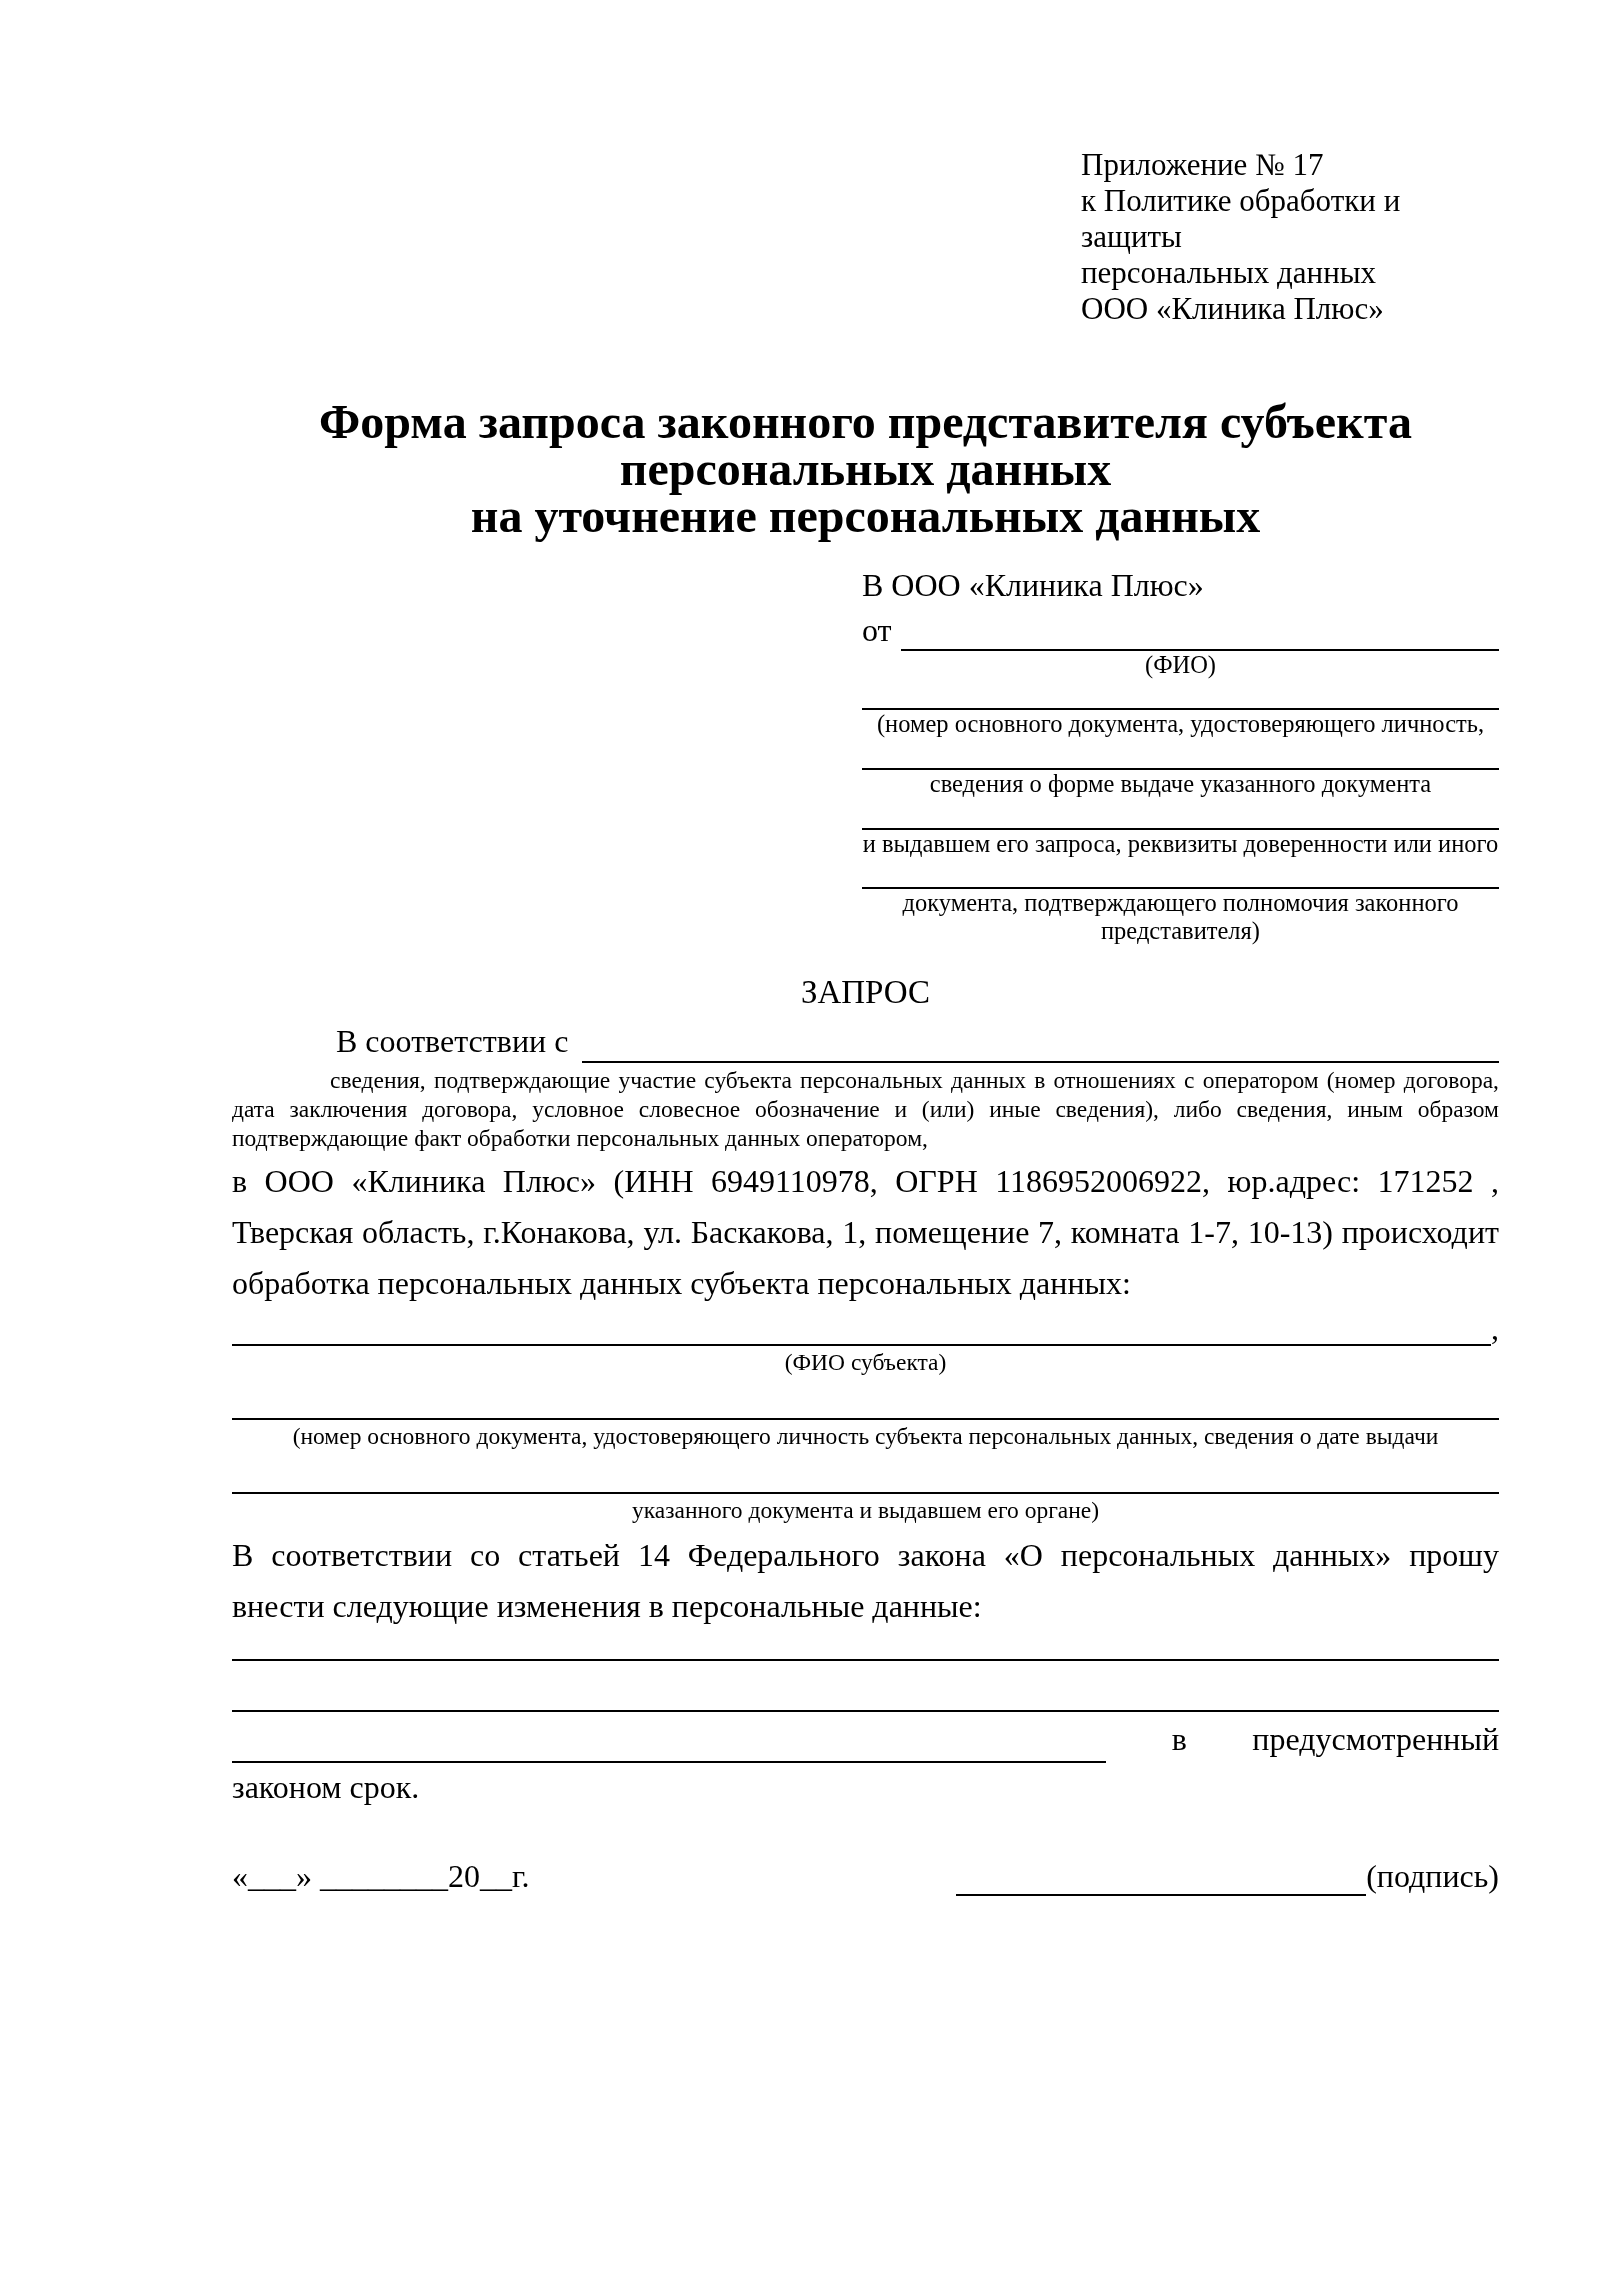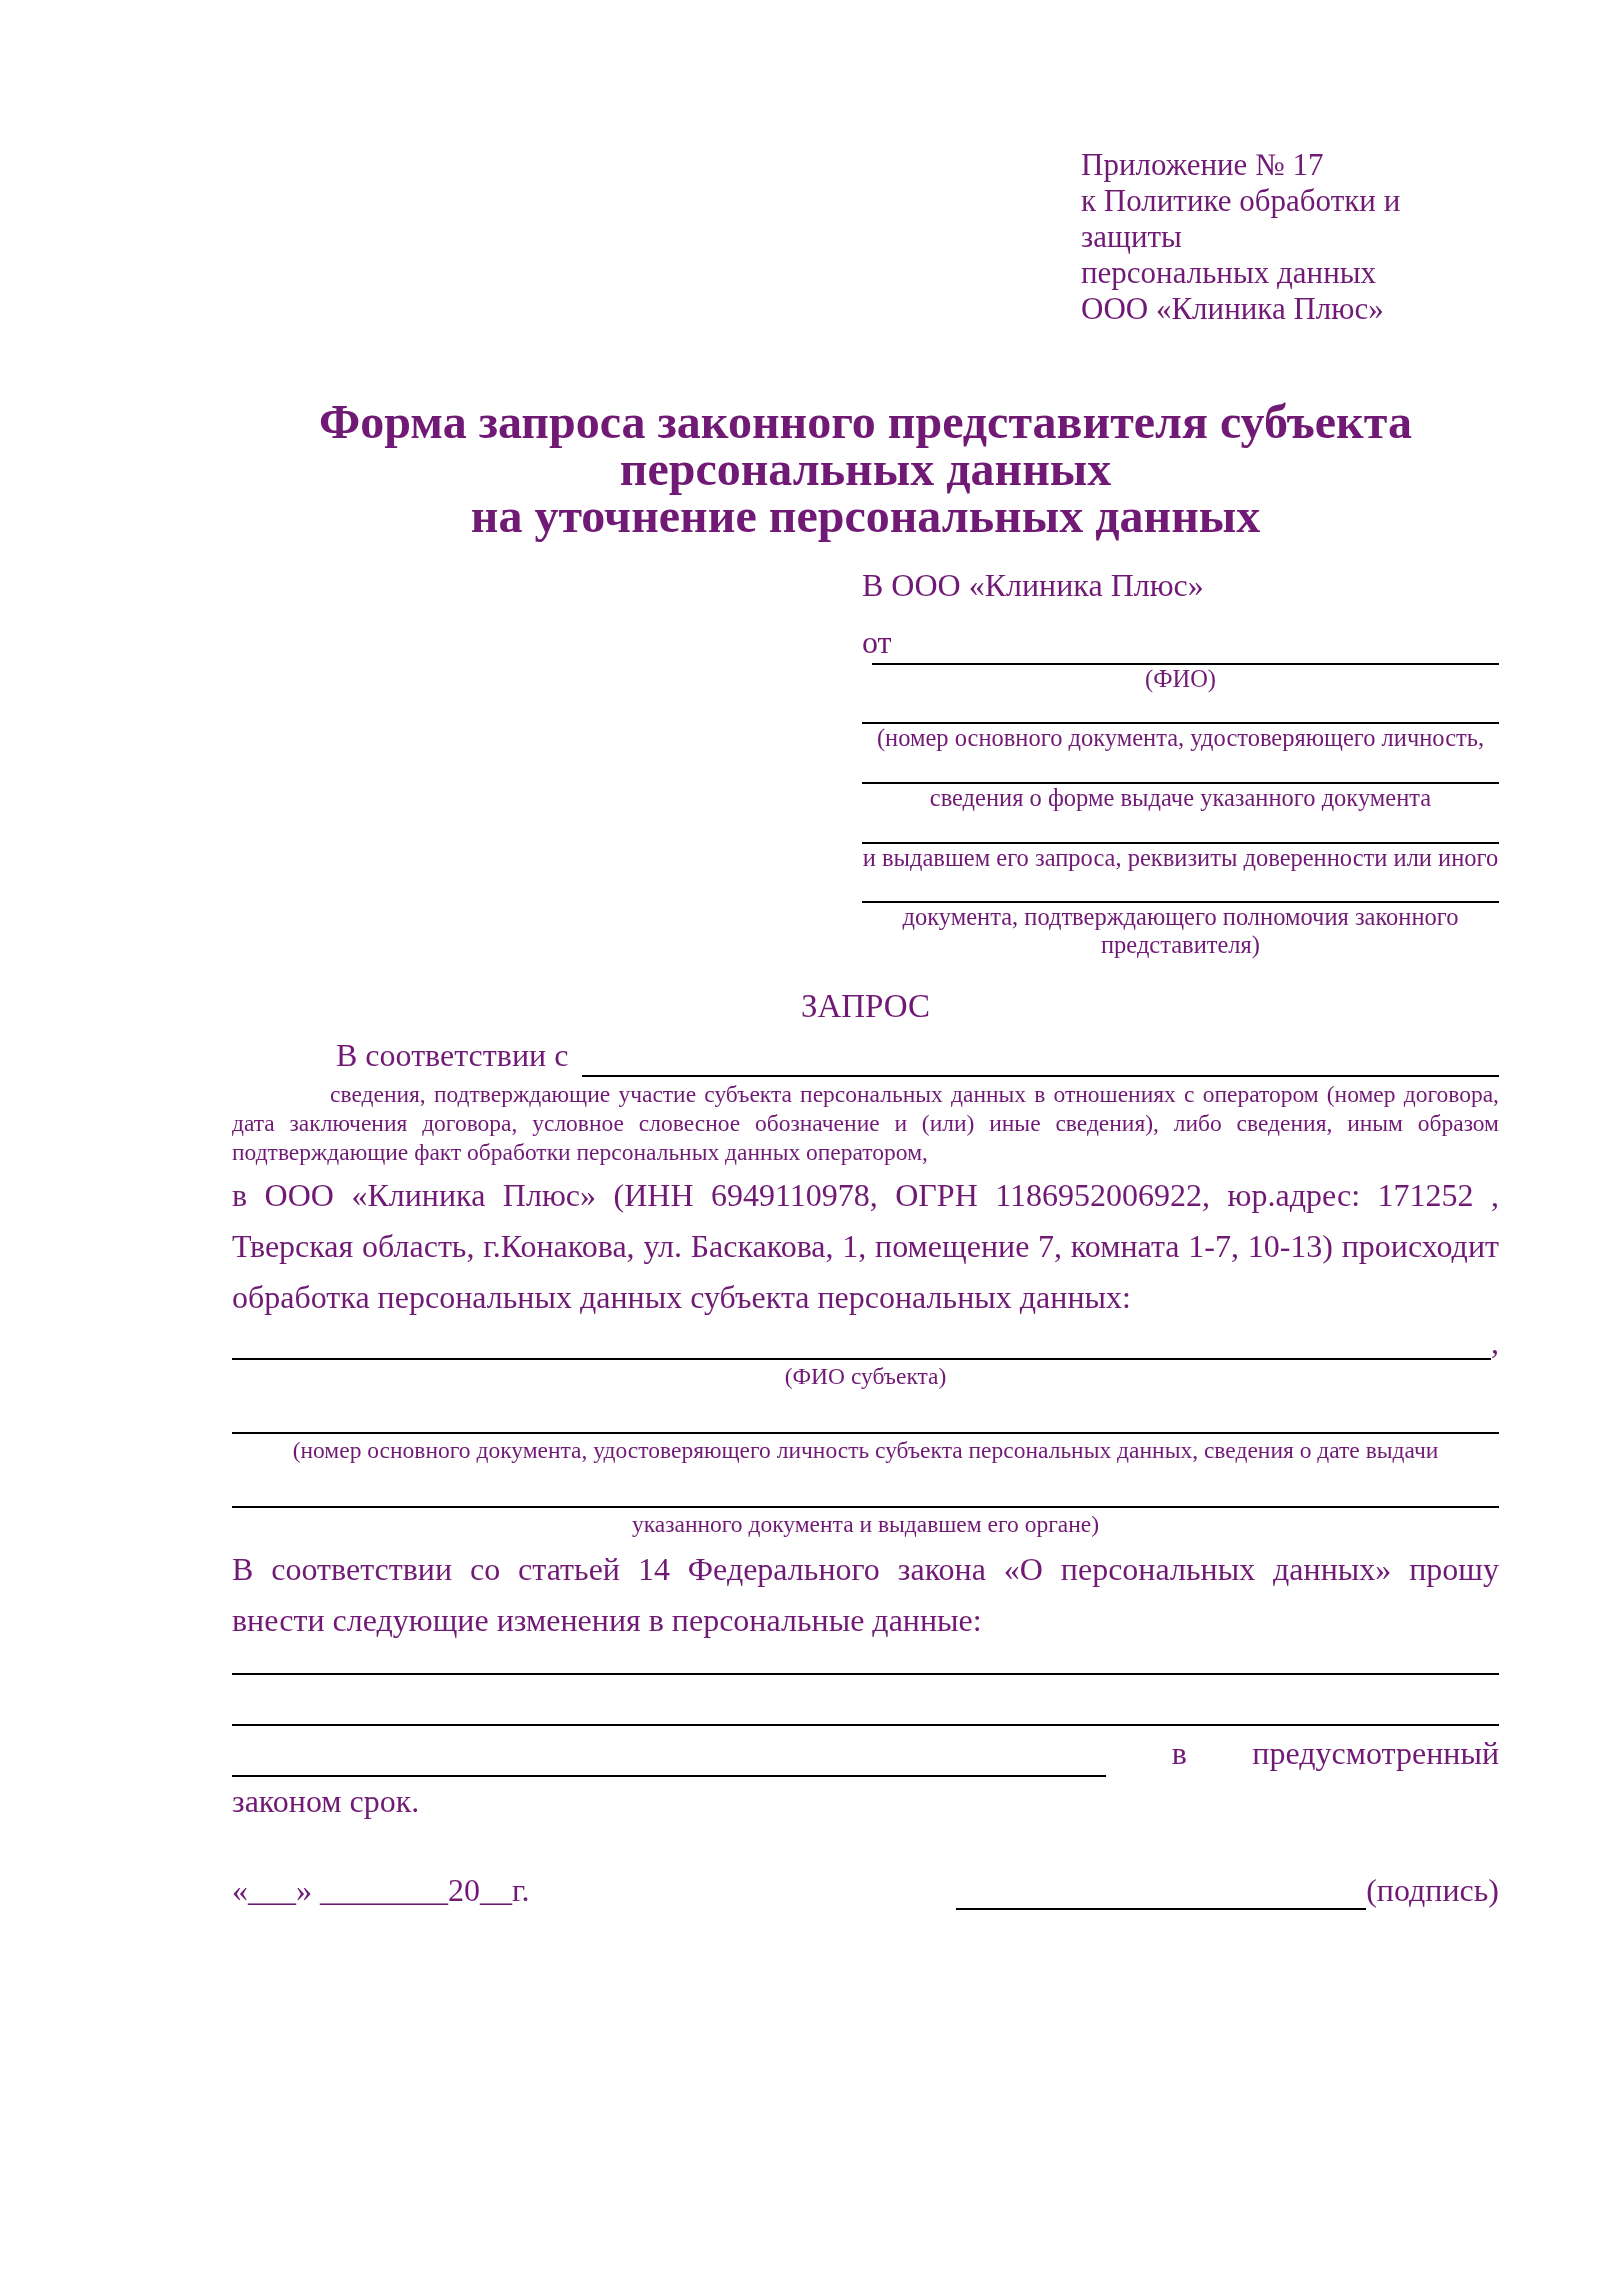--- a/index.html
+++ b/index.html
@@ -2,29 +2,29 @@
 <html><head>
 <meta charset="utf-8">
 <style>
   * { box-sizing: border-box; }
   html, body { margin: 0; padding: 0; background: #ffffff; }
   .page {
     position: relative;
     width: 1621px;
     height: 2293px;
     background: #ffffff;
-    color: #701a75;
+    color: #000000;
     font-family: "Liberation Serif", "DejaVu Serif", serif;
     padding: 0 122px 0 232px;
     overflow: hidden;
   }
   .header-note { padding-top: 147px; margin-left: 849px; font-size: 31px; line-height: 36px; }
   .doc-title { margin-top: 71px; text-align: center; font-weight: 700; font-size: 48px; line-height: 47px; }
   .addressee { margin-left: 630px; width: 637px; margin-top: 25.5px; font-size: 32px; line-height: 41px; }
-  .addr-from { display: flex; margin-top: 16px; flex-direction: column; }
+  .addr-from { display: flex; margin-top: 4px; }
   .from-fill { flex: 1; border-bottom: 2.9px solid #000; margin-left: 9.8px; }
   .addr-cap { text-align: center; font-size: 24.5px; line-height: 27.4px; }
   .addr-fill { height: 23.5px; border-bottom: 2.9px solid #000; margin-top: 8.8px; }
   .zapros { margin-top: 29px; text-align: center; font-size: 33px; line-height: 39px; }
   .intro-row { display: flex; margin-top: 7.8px; font-size: 32px; line-height: 43px; }
   .intro-prefix { margin-left: 104px; white-space: nowrap; }
   .intro-fill { flex: 1; border-bottom: 2.9px solid #000; margin-left: 13.7px; }
   .footnote { font-size: 23.5px; line-height: 29px; text-align: justify; text-indent: 98px; margin-top: 2.9px; }
   .op-para { margin-top: 2.9px; font-size: 32px; line-height: 51px; text-align: justify; }
   .row-fill-comma { display: flex; align-items: flex-end; margin-top: 2px; font-size: 32px; line-height: 35px; }

